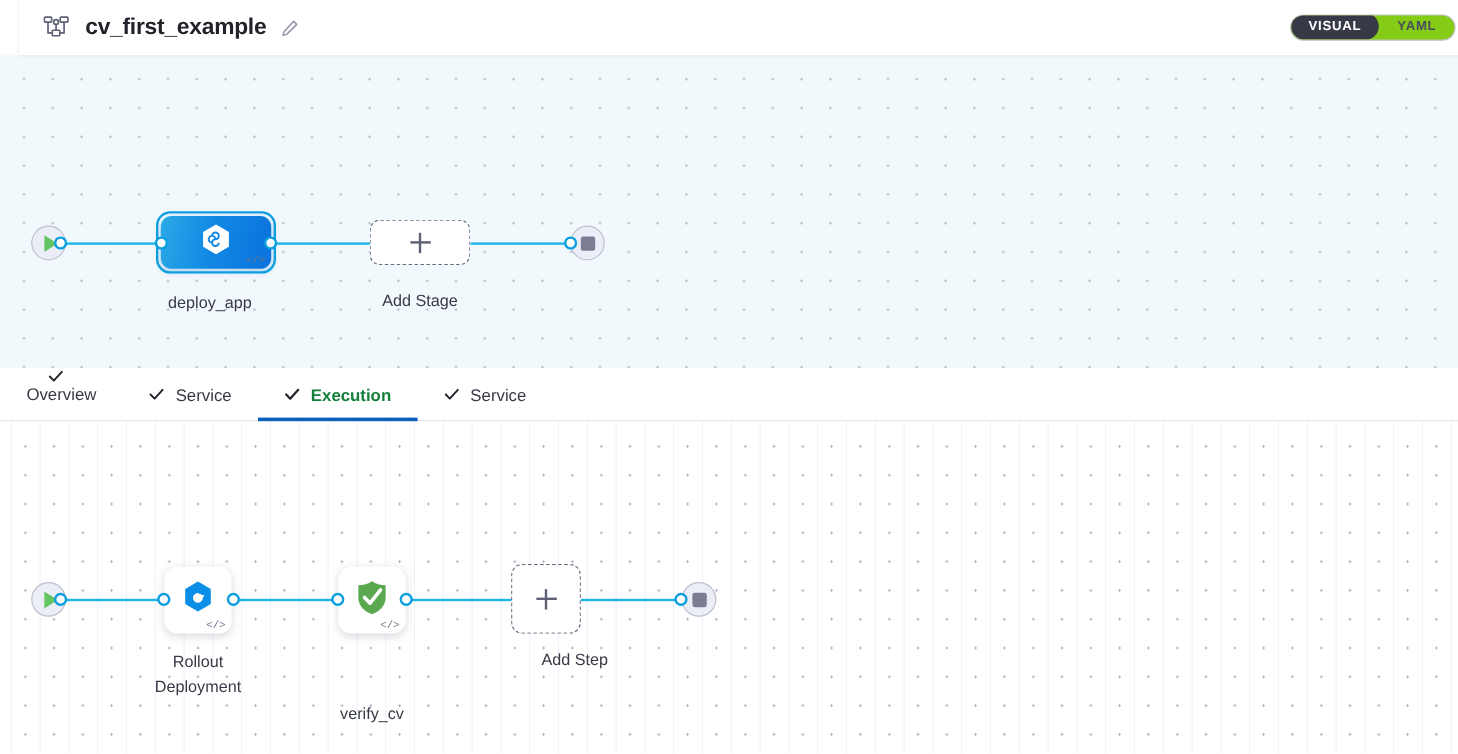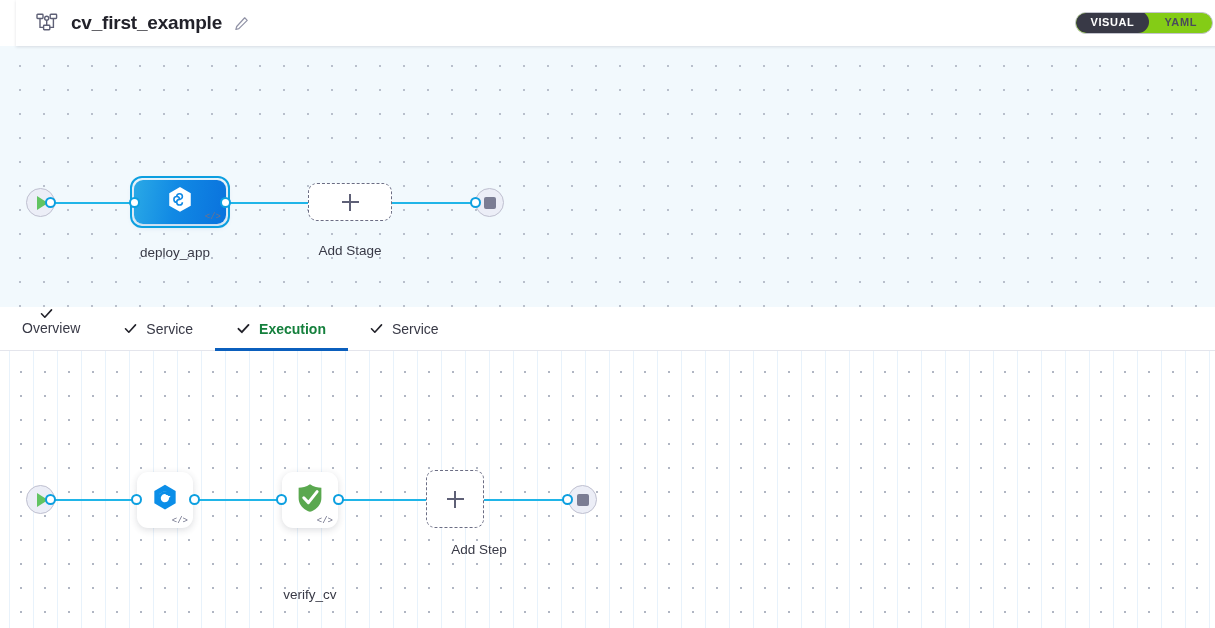--- a/index.html
+++ b/index.html
@@ -274,20 +274,22 @@
           <path d="M18 3 L30 10 V24 L18 31 L6 24 V10 Z" fill="#0b8ee8"></path>
           <circle cx="17.6" cy="17.2" r="6.4" fill="#ffffff"></circle>
           <path d="M22.6 14.2 a6.2 6.2 0 1 0 1.5 4.1" fill="none" stroke="#0b8ee8" stroke-width="3.1" stroke-linecap="round"></path>
           <path d="M24.6 8.8 L24.4 15.1 L18.4 14.4 Z" fill="#0b8ee8"></path>
         </svg>
       </span>
       <span class="code-glyph">&lt;/&gt;</span>
     </div>
     <div class="port" style="left:131px; top:143px;"></div>
     <div class="port" style="left:189px; top:143px;"></div>
+    <div class="node-label" style="left:105px; top:190px; width:120px;">Rollout
+Deployment</div>
 
     <div class="step-card" style="left:282px; top:121px;">
       <span>
         <svg viewBox="0 0 36 36" width="32" height="32">
           <path d="M18 2.6 C13.6 5.6 9.1 6.4 5.2 6.4 V18 C5.2 26 11 31.2 18 33.6 C25 31.2 30.8 26 30.8 18 V6.4 C26.9 6.4 22.4 5.6 18 2.6 Z" fill="#5aa84f"></path>
           <path d="M11 17.8 L16.2 23.2 L26 10.8" fill="none" stroke="#ffffff" stroke-width="3.4" stroke-linecap="round" stroke-linejoin="round"></path>
         </svg>
       </span>
       <span class="code-glyph">&lt;/&gt;</span>
     </div>

